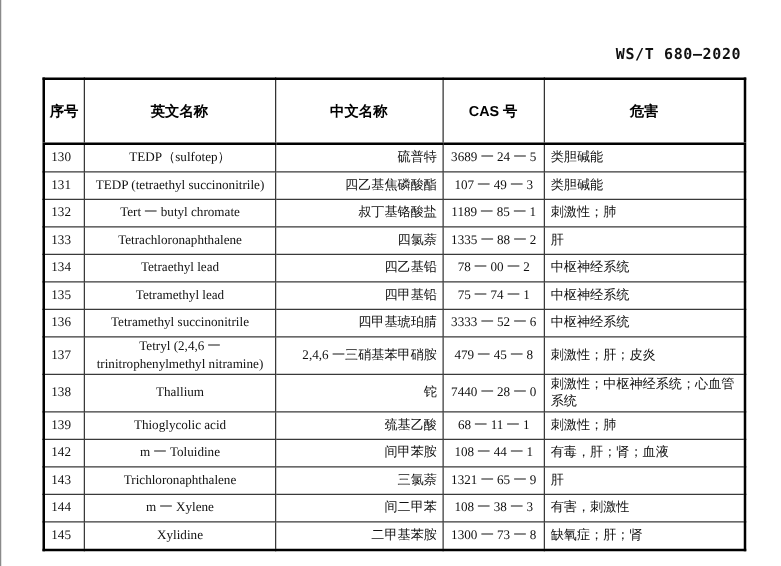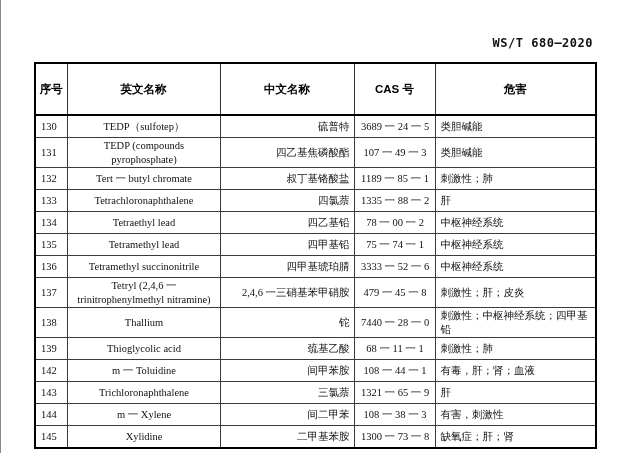--- a/index.html
+++ b/index.html
@@ -89,21 +89,21 @@
     <tbody id="table-body">
         <tr>
     <td class="c-no">130</td>
     <td class="c-en">TEDP（sulfotep）</td>
     <td class="c-zh">硫普特</td>
     <td class="c-cas">3689 一 24 一 5</td>
     <td class="c-hazard">类胆碱能</td>
   </tr>
         <tr>
     <td class="c-no">131</td>
-    <td class="c-en">TEDP (compounds pyrophosphate)</td>
+    <td class="c-en">TEDP (tetraethyl succinonitrile)</td>
     <td class="c-zh">四乙基焦磷酸酯</td>
     <td class="c-cas">107 一 49 一 3</td>
     <td class="c-hazard">类胆碱能</td>
   </tr>
         <tr>
     <td class="c-no">132</td>
     <td class="c-en">Tert 一 butyl chromate</td>
     <td class="c-zh">叔丁基铬酸盐</td>
     <td class="c-cas">1189 一 85 一 1</td>
     <td class="c-hazard">刺激性；肺</td>
@@ -141,21 +141,21 @@
     <td class="c-en">Tetryl (2,4,6 一 trinitrophenylmethyl nitramine)</td>
     <td class="c-zh">2,4,6 一三硝基苯甲硝胺</td>
     <td class="c-cas">479 一 45 一 8</td>
     <td class="c-hazard">刺激性；肝；皮炎</td>
   </tr>
         <tr>
     <td class="c-no">138</td>
     <td class="c-en">Thallium</td>
     <td class="c-zh">铊</td>
     <td class="c-cas">7440 一 28 一 0</td>
-    <td class="c-hazard">刺激性；中枢神经系统；四甲基铅</td>
+    <td class="c-hazard">刺激性；中枢神经系统；心血管系统</td>
   </tr>
         <tr>
     <td class="c-no">139</td>
     <td class="c-en">Thioglycolic acid</td>
     <td class="c-zh">巯基乙酸</td>
     <td class="c-cas">68 一 11 一 1</td>
     <td class="c-hazard">刺激性；肺</td>
   </tr>
         <tr>
     <td class="c-no">142</td>

